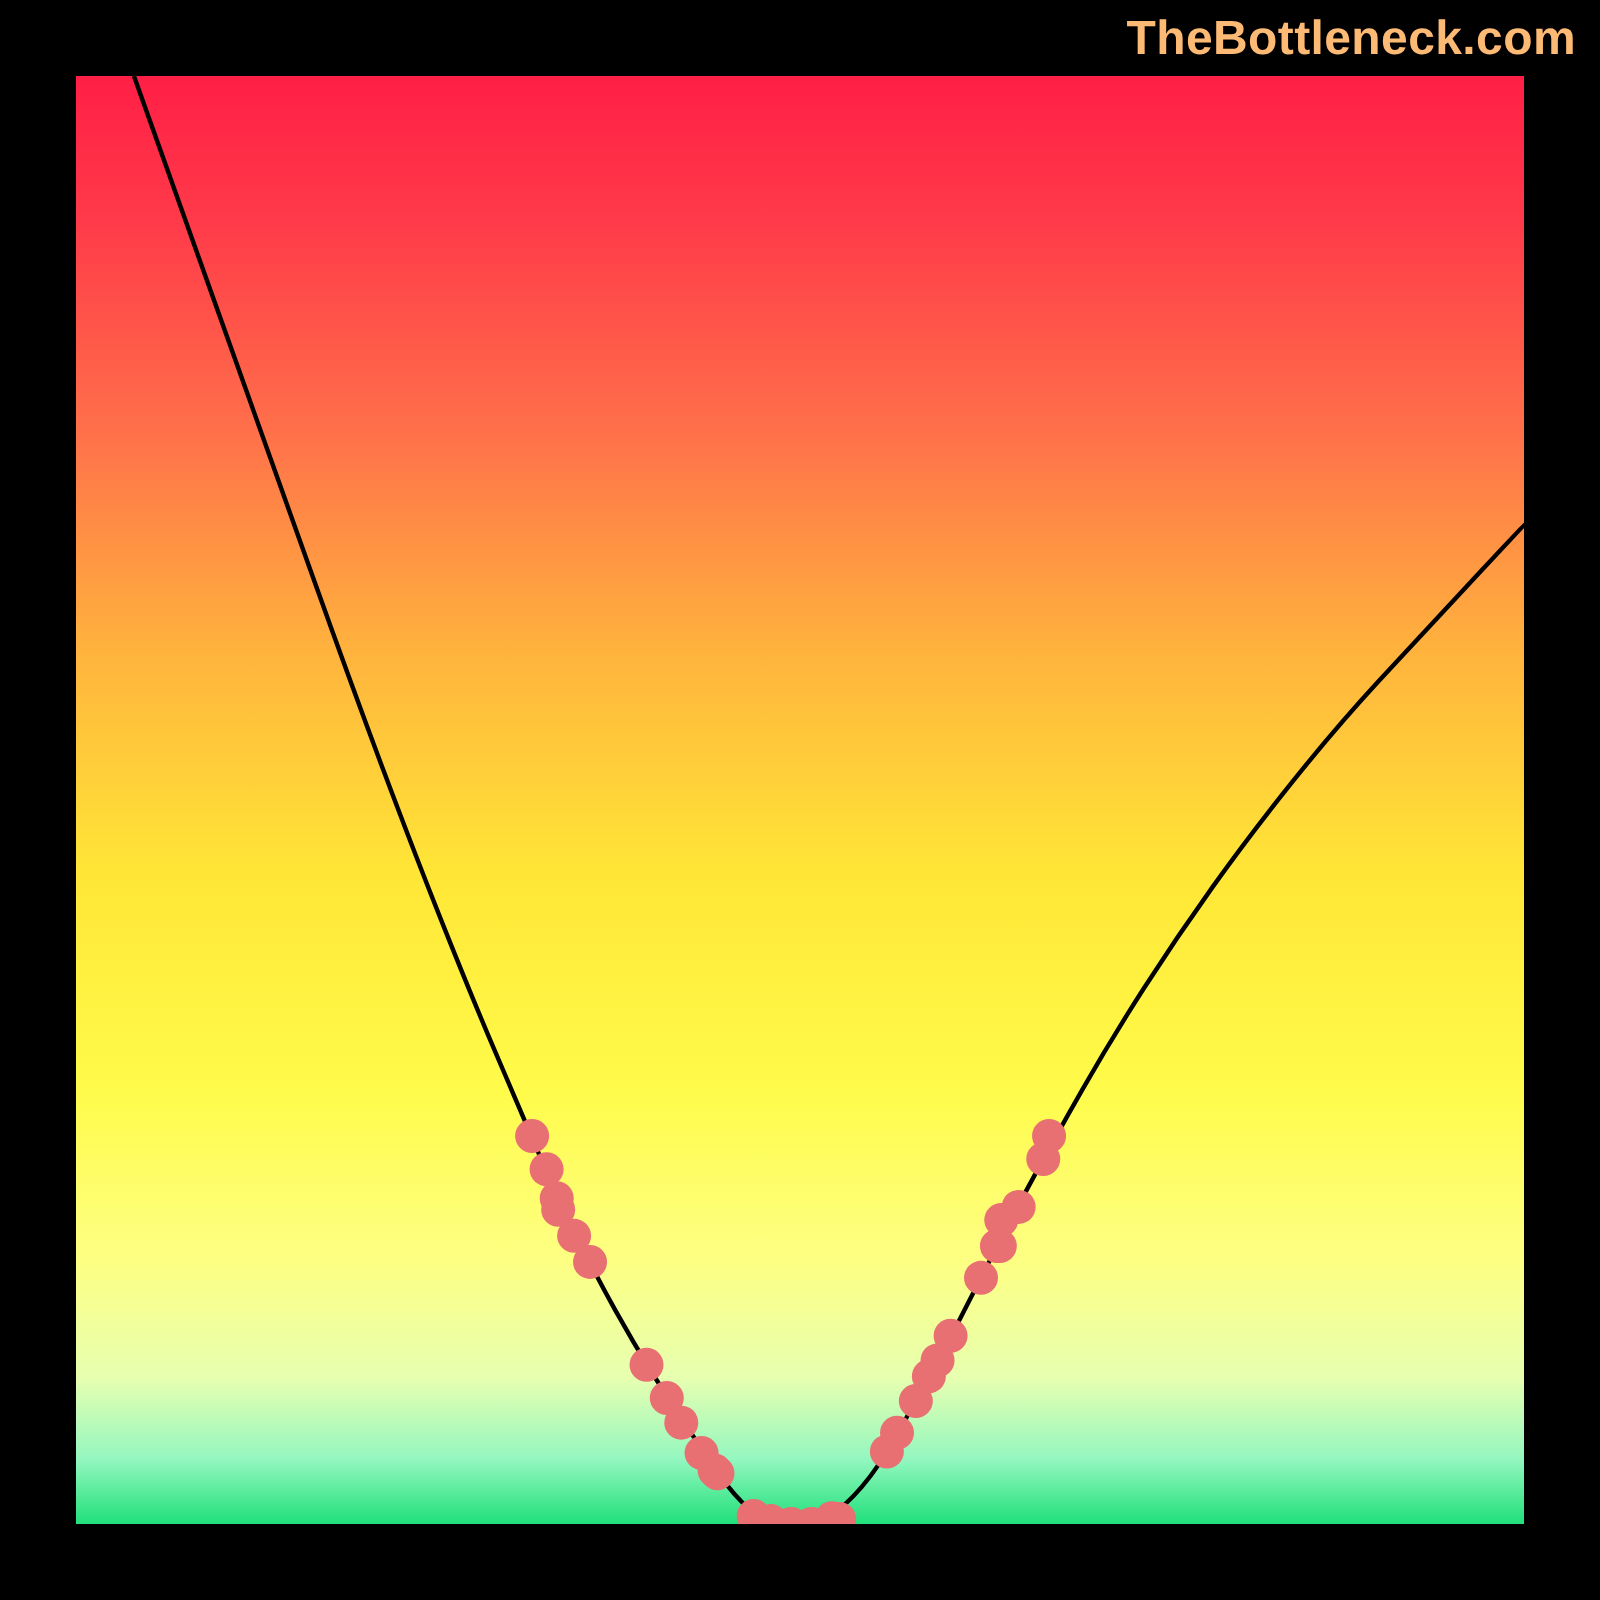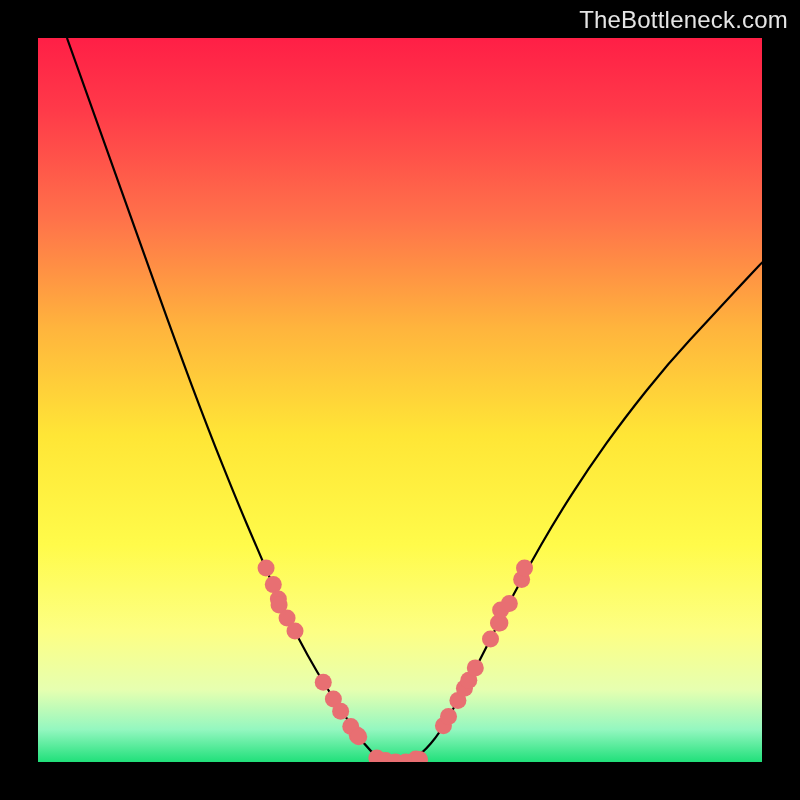--- a/index.html
+++ b/index.html
@@ -18,22 +18,22 @@
     height: 800px;
     background: #000;
   }
   .plot {
     position: absolute;
     box-sizing: border-box;
   }
   .watermark {
     position: absolute;
     font-family: Arial, Helvetica, sans-serif;
-    font-weight: 400;
-    color: #e5e5e5;
+    font-weight: 700;
+    color: #fdba74;
     letter-spacing: 0.2px;
   }
   svg {
     display: block;
   }
 </style>
 </head>
 <body>
 
 <div class="frame">

